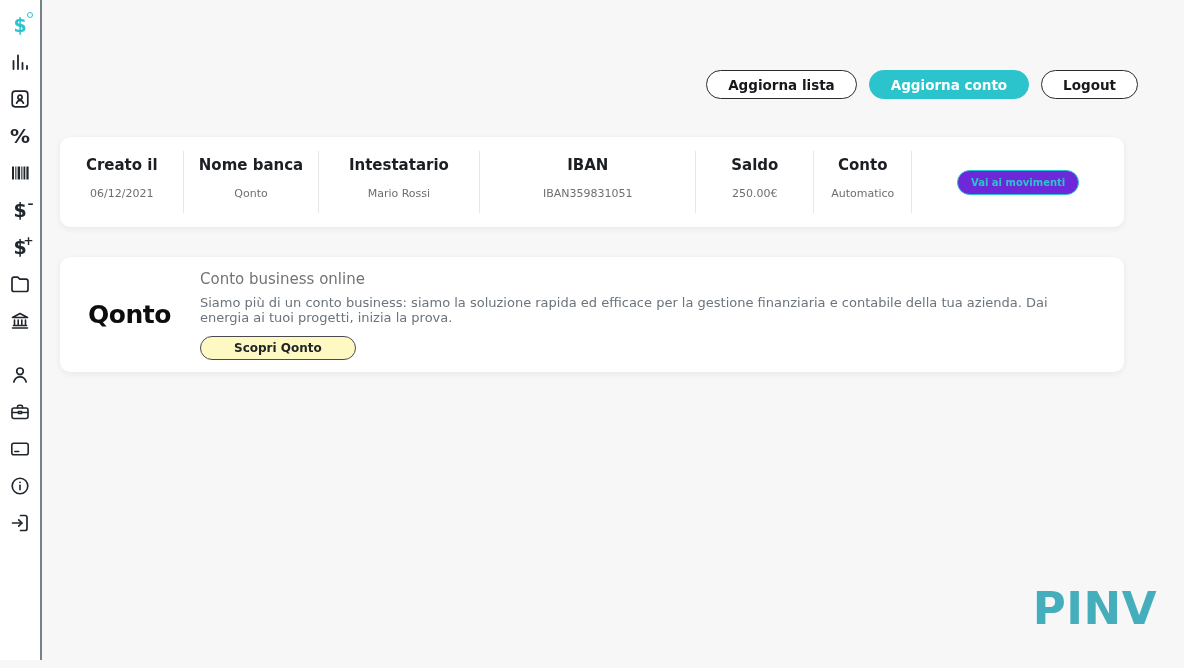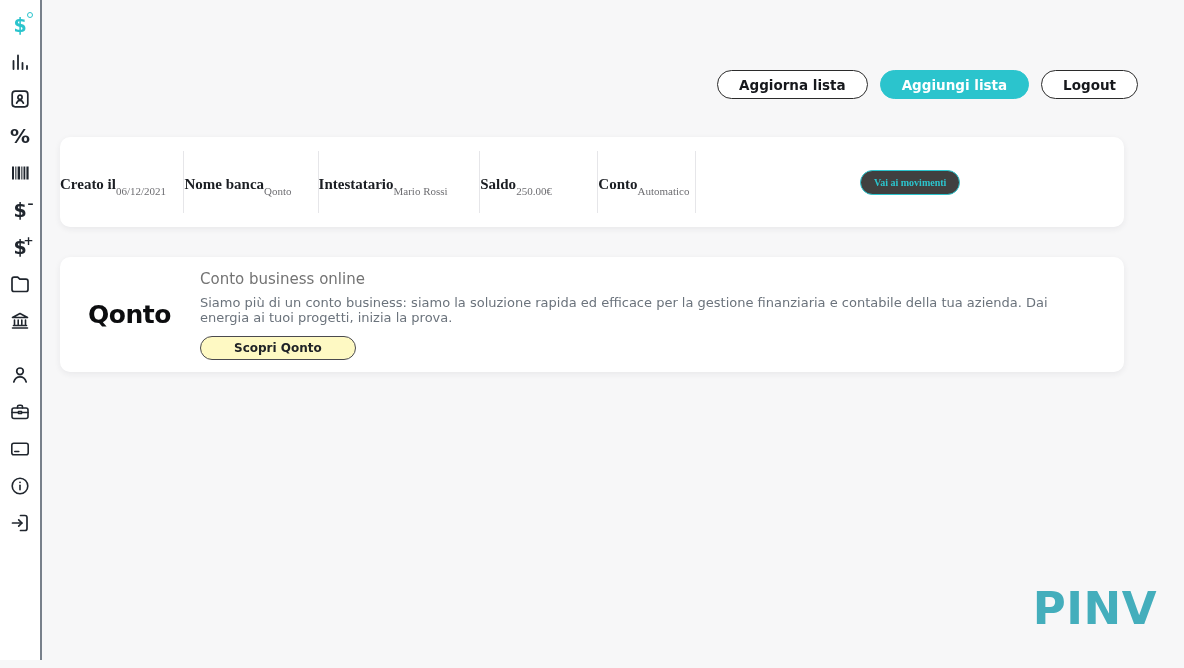--- a/index.html
+++ b/index.html
@@ -55,29 +55,29 @@
 
   .content { padding:38px 60px 0 18px; }
 
   
   .table-card {
     background:#ffffff; border-radius:10px;
     box-shadow:0 2px 6px rgba(40,45,60,.07);
     height:90px; display:flex; align-items:stretch; padding:14px 0;
   }
   .t-col {
-    display:flex; flex-direction:row; align-items:center; justify-content:flex-start;
-    text-align:center; border-right:1px solid #e6e6e9; padding-top:5px;font-family:Liberation Serif, serif;
+    display:flex; flex-direction:column; align-items:center; justify-content:flex-start;
+    text-align:center; border-right:1px solid #e6e6e9; padding-top:5px;
   }
   .t-col:last-child { border-right:none; justify-content:center; padding-top:0; }
   .t-head { font-size:15px; font-weight:700; color:#1b1e23; }
   .t-val  { font-size:11px; color:#6e6e72; margin-top:13px; }
   .c1{width:11.7%}.c2{width:12.6%}.c3{width:15.2%}.c4{width:20.3%}.c5{width:11.1%}.c6{width:9.2%}.c7{flex:1}
   .mov-btn {
-    background:#404040; border:1.4px solid #2bc4cd; color:#2bc4cd;
+    background:#6d28d9; border:1.4px solid #2bc4cd; color:#2bc4cd;
     font-family:inherit; font-size:10px; font-weight:700;
     border-radius:13px; padding:6px 13px; cursor:pointer;
   }
 
   
   .promo-card {
     margin-top:30px; background:#ffffff; border-radius:10px;
     box-shadow:0 2px 6px rgba(40,45,60,.07);
     height:115px; display:flex; align-items:center; padding:0 28px;
   }
@@ -182,38 +182,42 @@
       <path d="M4.5 12h9.3"></path>
       <path d="M10.7 8.8L13.9 12l-3.2 3.2"></path>
     </svg>
   </div>
 </aside>
 
 <main class="main">
 
   <div class="topbar">
     <button class="pill-btn">Aggiorna lista</button>
-    <button class="pill-btn accent">Aggiungi lista</button>
+    <button class="pill-btn accent">Aggiorna conto</button>
     <button class="pill-btn">Logout</button>
   </div>
 
   <div class="content">
 
     <section class="table-card">
       <div class="t-col c1">
         <div class="t-head">Creato il</div>
         <div class="t-val">06/12/2021</div>
       </div>
       <div class="t-col c2">
         <div class="t-head">Nome banca</div>
         <div class="t-val">Qonto</div>
       </div>
       <div class="t-col c3">
         <div class="t-head">Intestatario</div>
         <div class="t-val">Mario Rossi</div>
+      </div>
+      <div class="t-col c4">
+        <div class="t-head">IBAN</div>
+        <div class="t-val">IBAN359831051</div>
       </div>
       <div class="t-col c5">
         <div class="t-head">Saldo</div>
         <div class="t-val">250.00€</div>
       </div>
       <div class="t-col c6">
         <div class="t-head">Conto</div>
         <div class="t-val">Automatico</div>
       </div>
       <div class="t-col c7">

